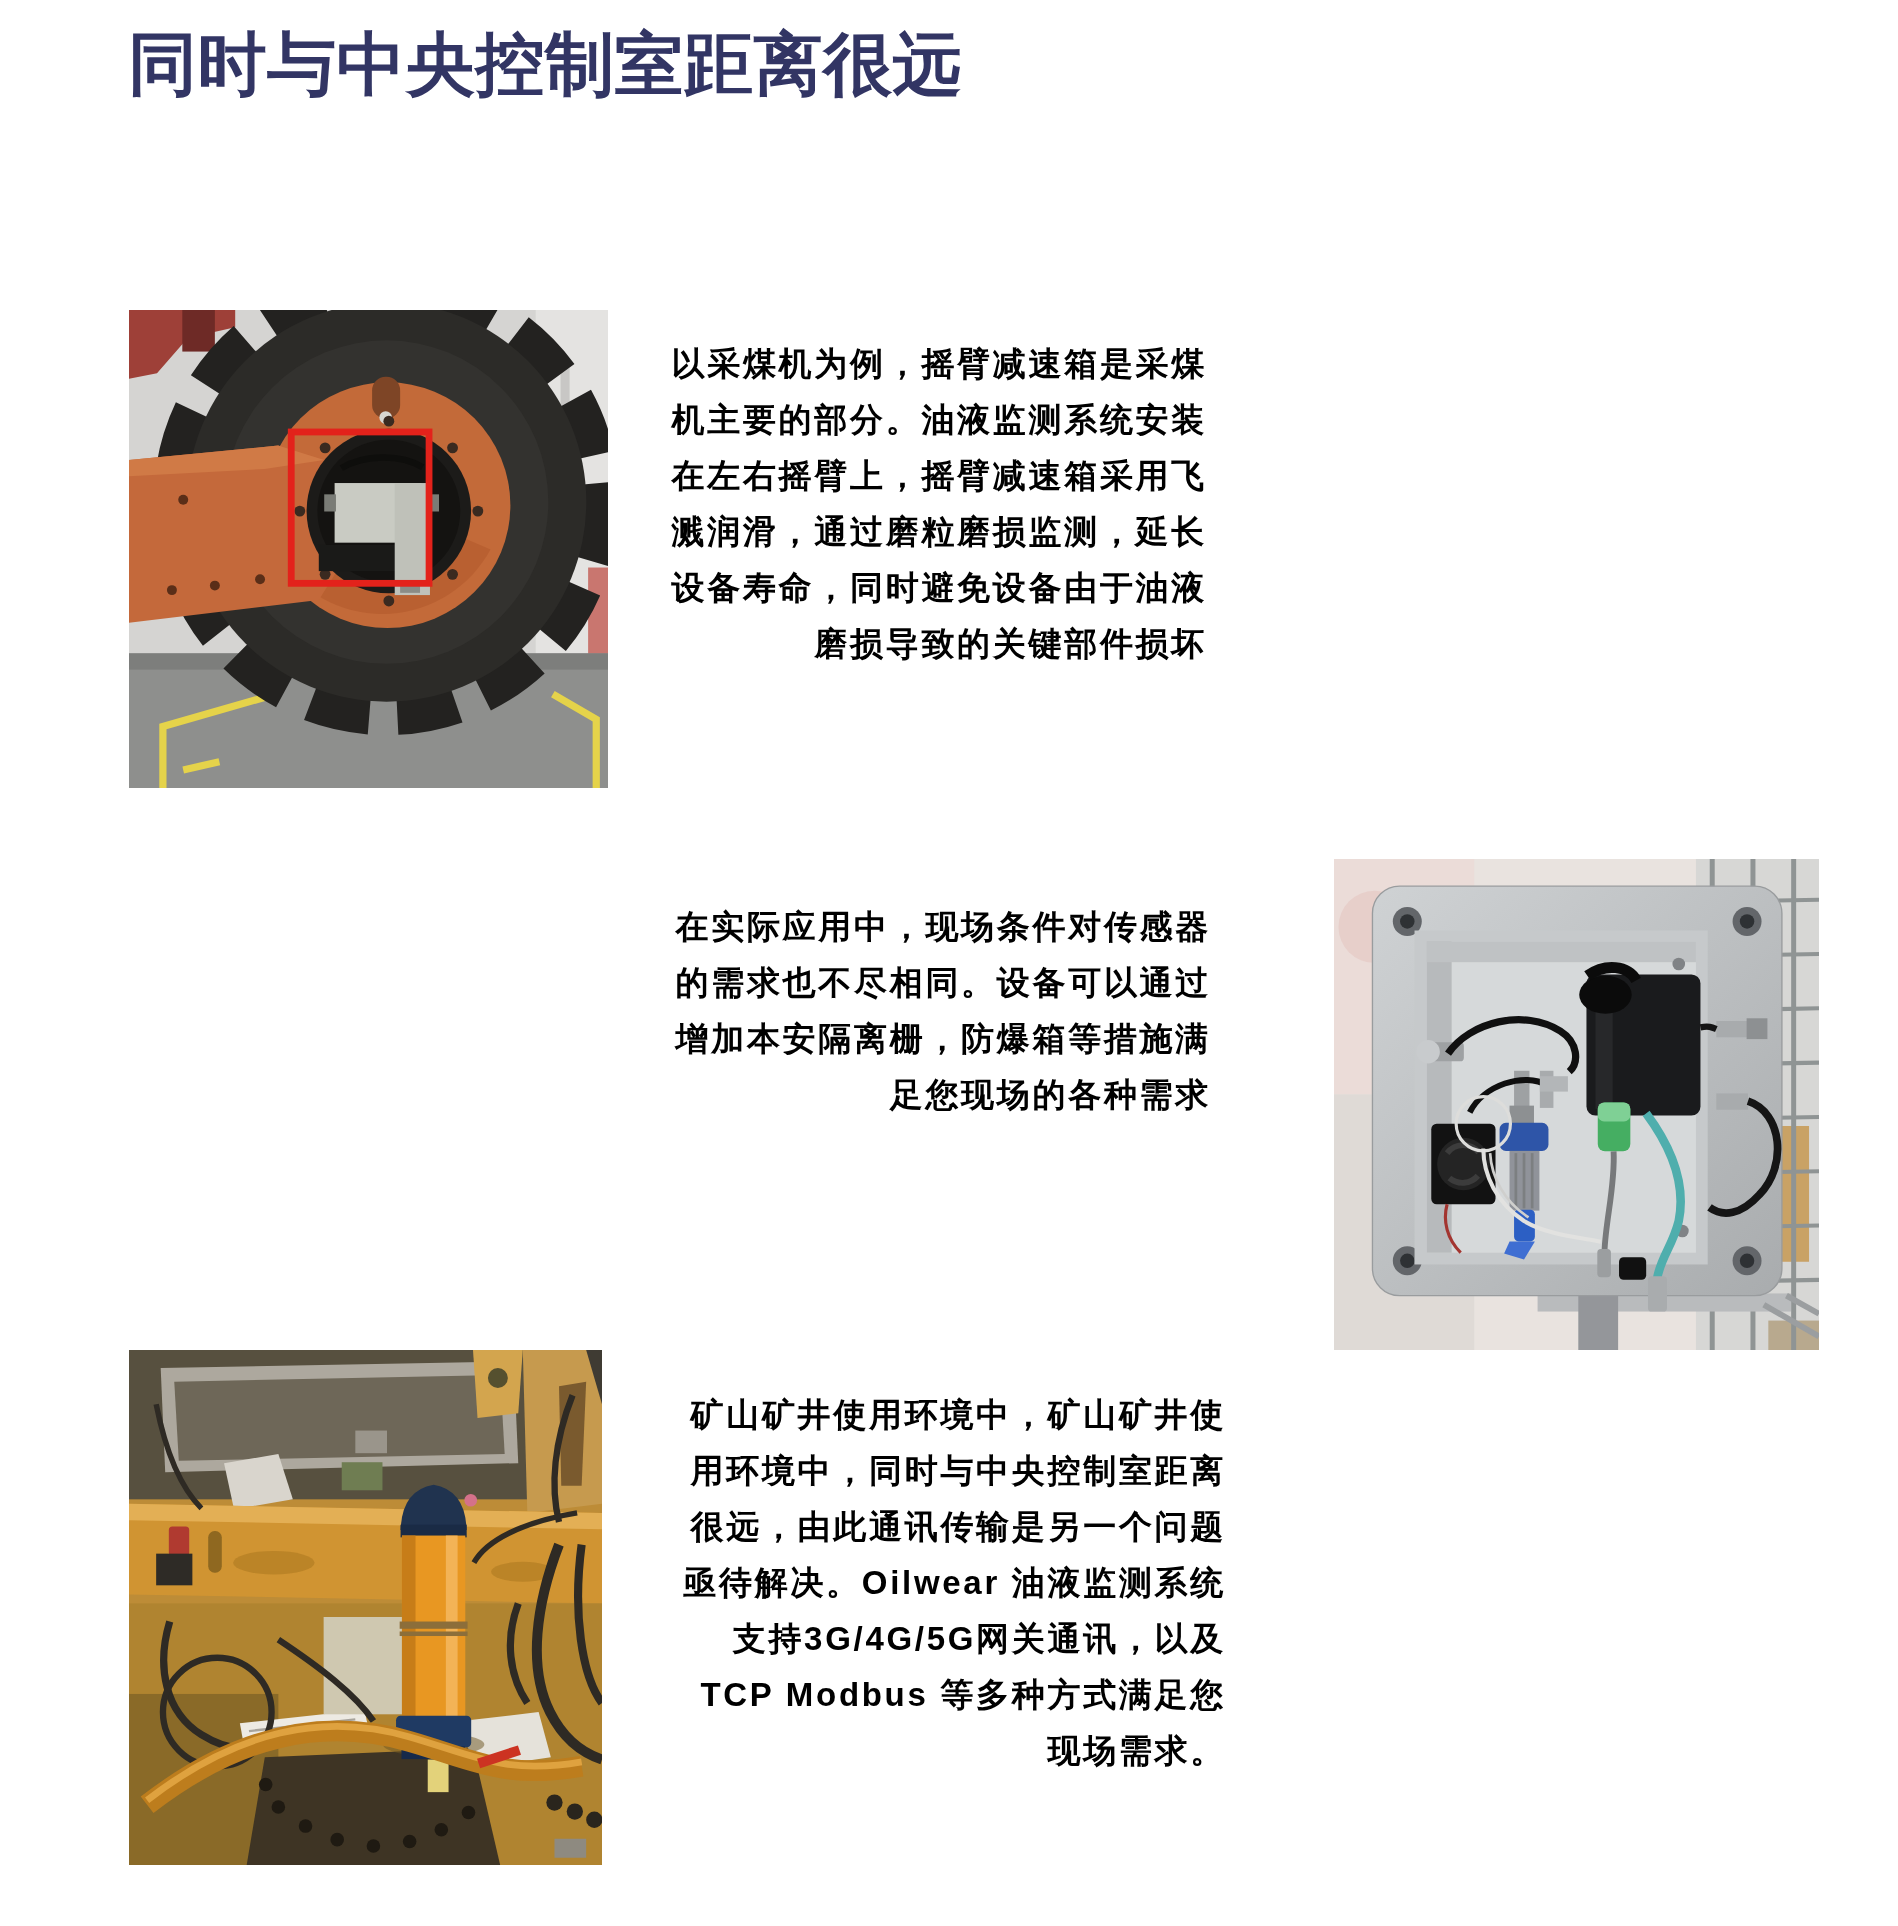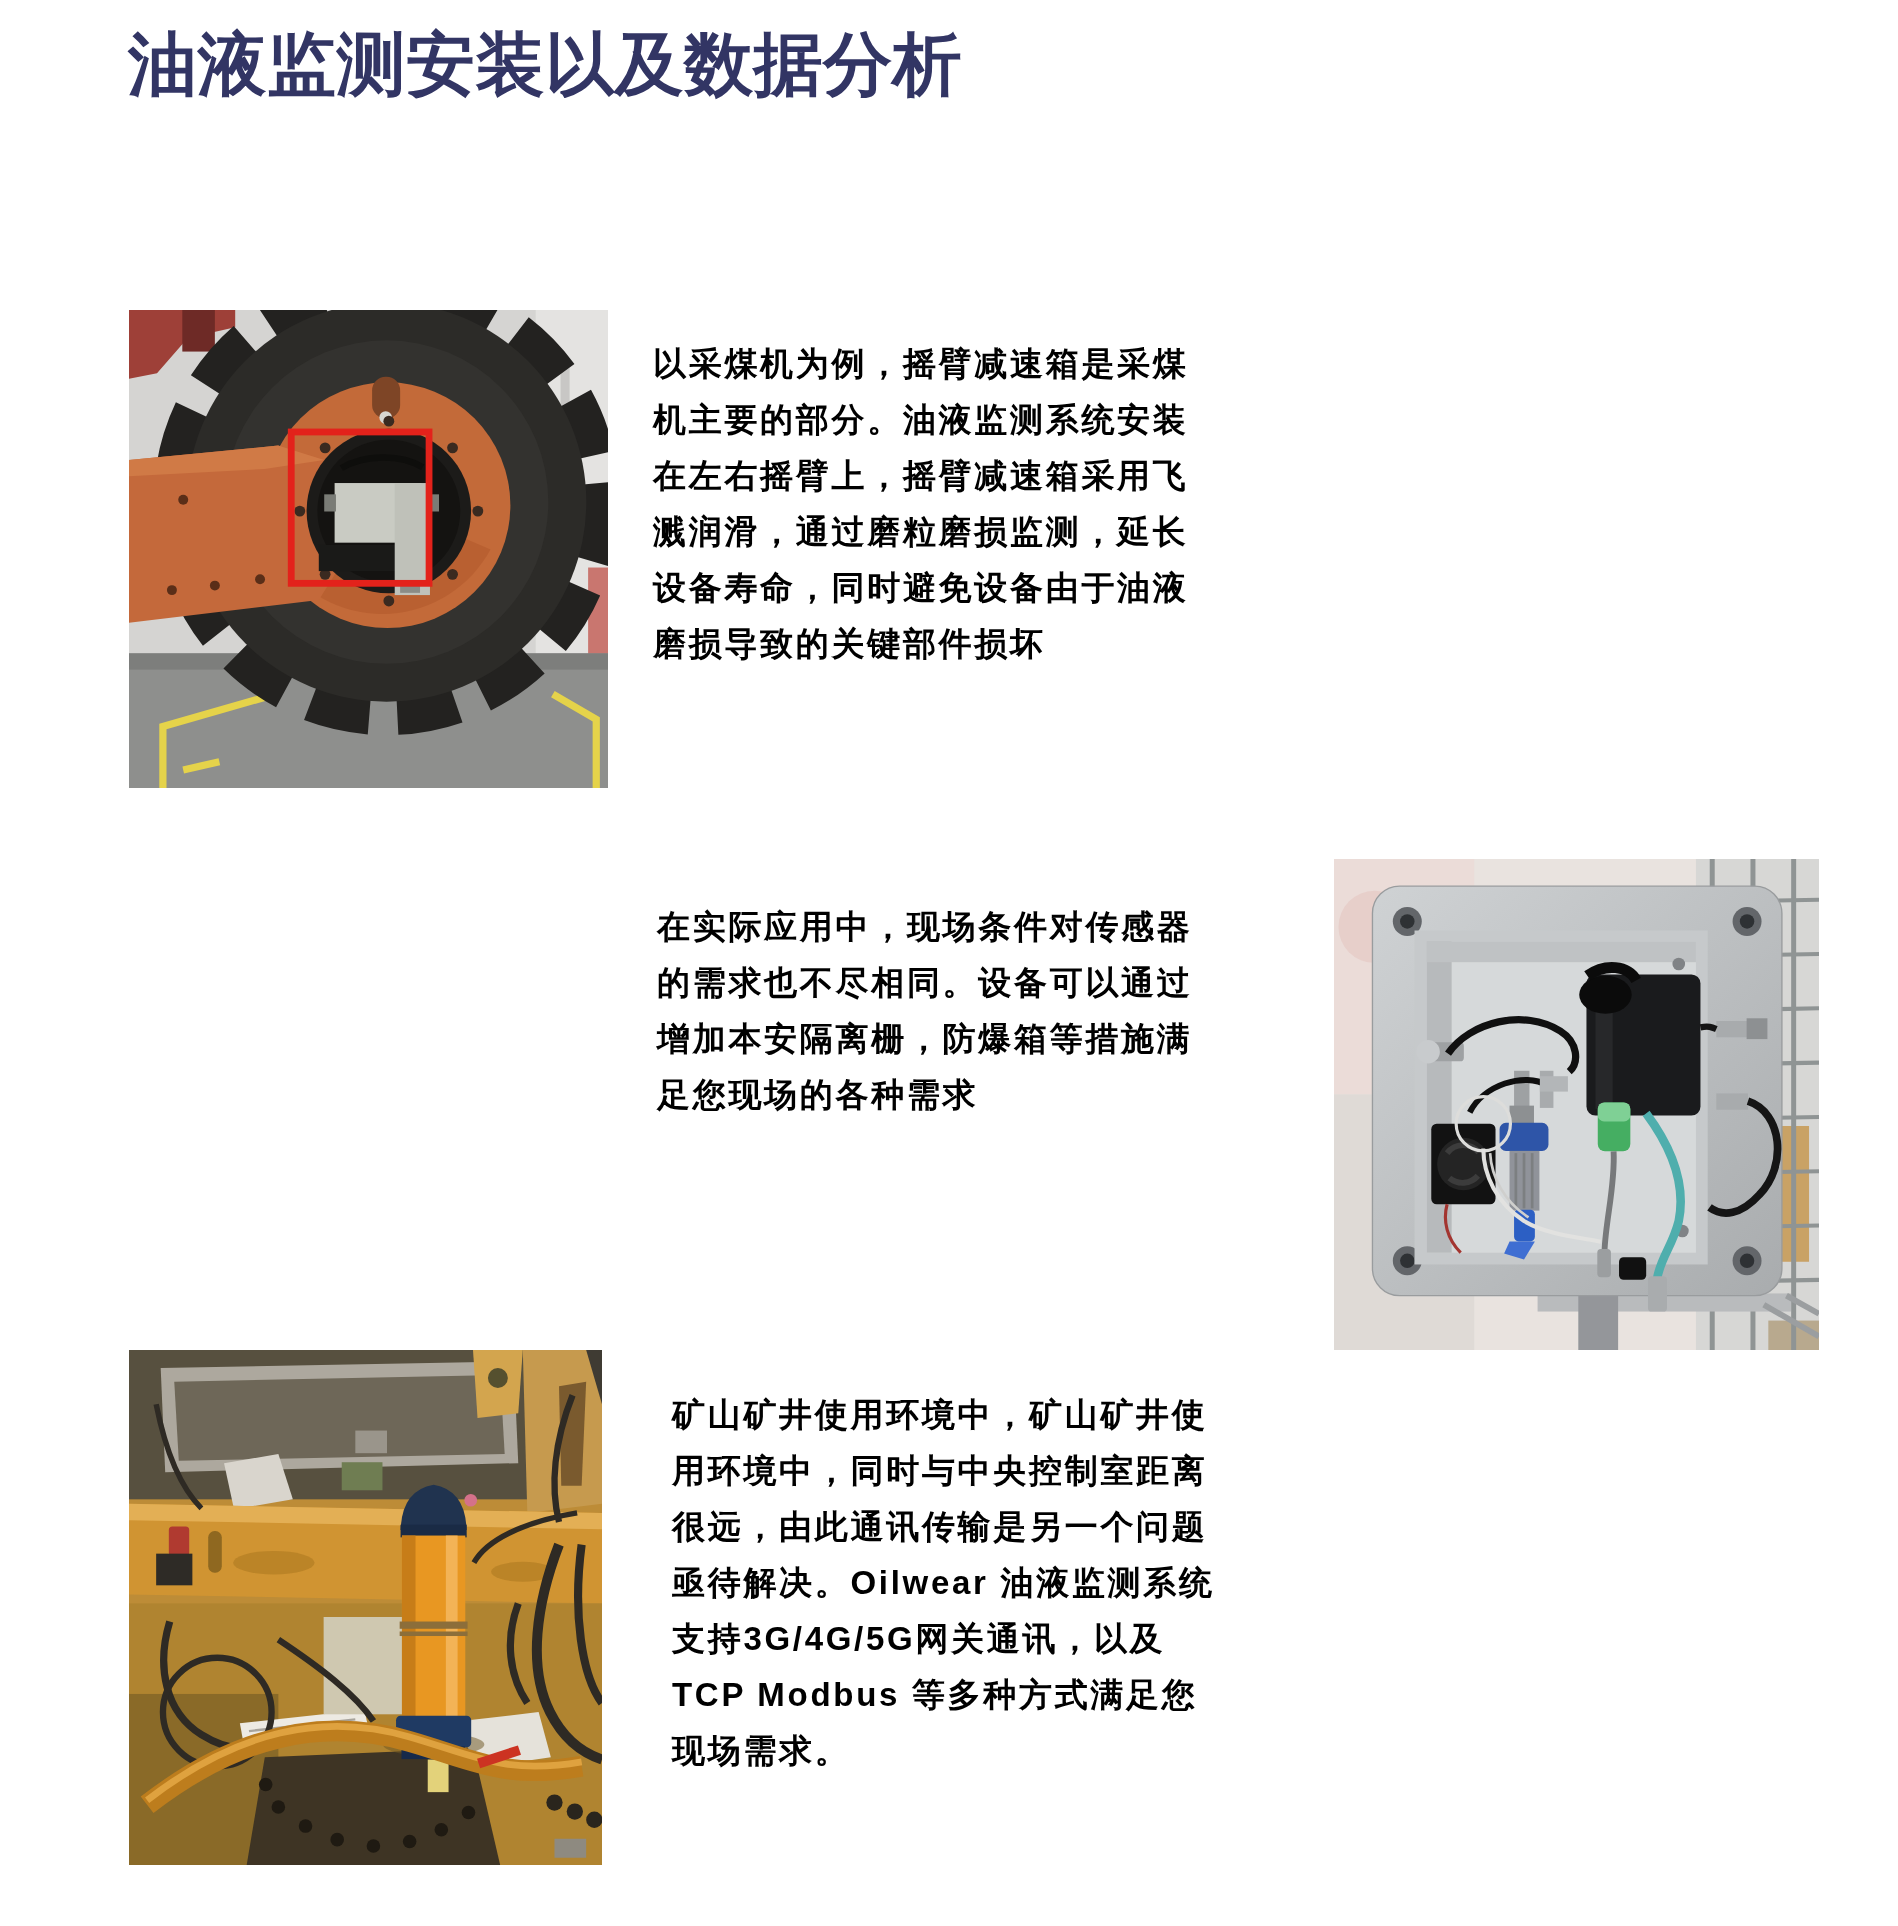--- a/index.html
+++ b/index.html
@@ -13,37 +13,37 @@
   .page-title{
     position:absolute;left:128px;top:17px;
     font-size:69px;line-height:95px;font-weight:bold;
     color:#323564;letter-spacing:0.5px;white-space:nowrap;
   }
   .para{
     position:absolute;
     width:554px;
     font-size:33px;line-height:56px;font-weight:bold;
     color:#000000;letter-spacing:2.7px;
-    text-align:left;
+    text-align:right;
   }
   .para-1{left:653px;top:336px;}
   .para-2{left:657px;top:899px;}
   .para-3{left:672px;top:1387px;}
   .photo{position:absolute;overflow:hidden;}
   .photo svg{display:block;width:100%;height:100%;}
   .photo-1{left:129px;top:310px;width:479px;height:478px;}
   .photo-2{left:1334px;top:859px;width:485px;height:491px;}
   .photo-3{left:129px;top:1350px;width:473px;height:515px;}
 </style>
 </head>
 <body>
 
 <div class="page">
 
-  <div class="page-title">油液监测安装以及数据分析</div>
+  <div class="page-title">同时与中央控制室距离很远</div>
 
   <div class="photo photo-1">
     <svg viewBox="0 0 1060 1058" preserveAspectRatio="none">
 
       <rect x="0" y="0" width="1060" height="880" fill="#D5D4D2"></rect>
       <rect x="900" y="0" width="160" height="880" fill="#E4E3E1"></rect>
       <rect x="1016" y="570" width="44" height="270" fill="#C9766F"></rect>
       <rect x="955" y="120" width="20" height="620" fill="#C8C7C5"></rect>
 
       <polygon points="0,0 235,0 235,38 130,62 62,140 0,152" fill="#9E4038"></polygon>

